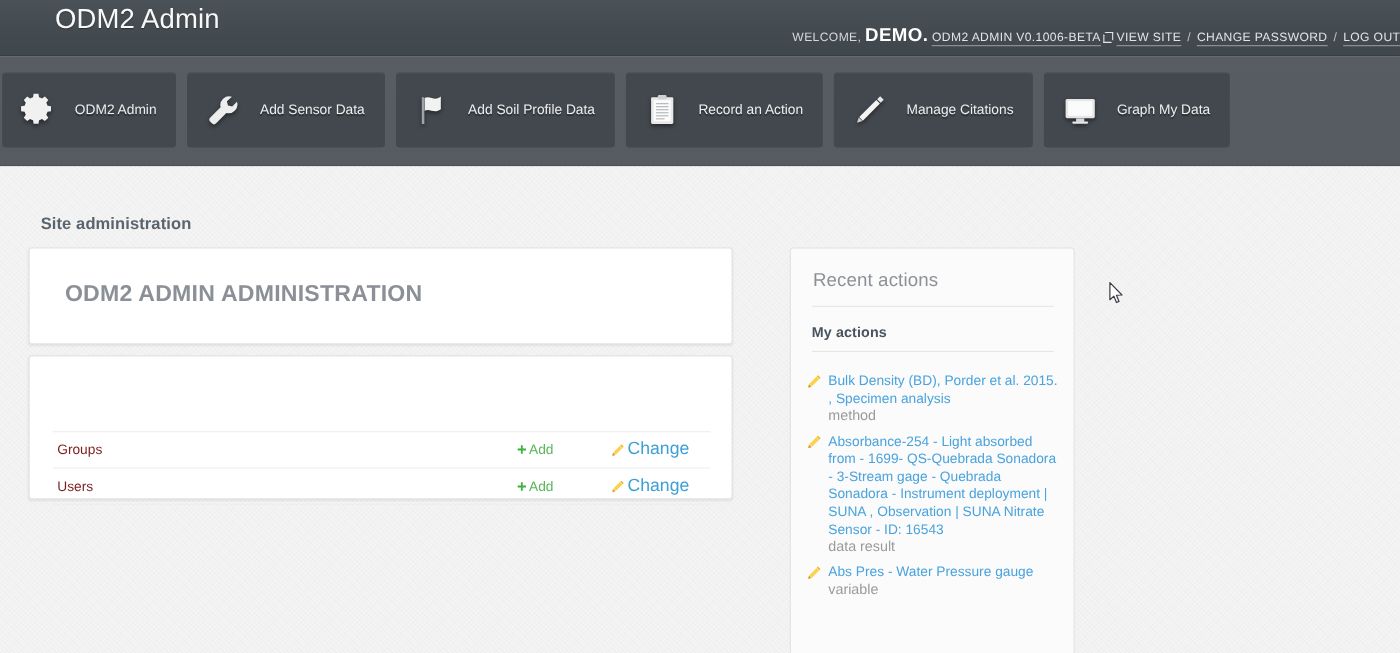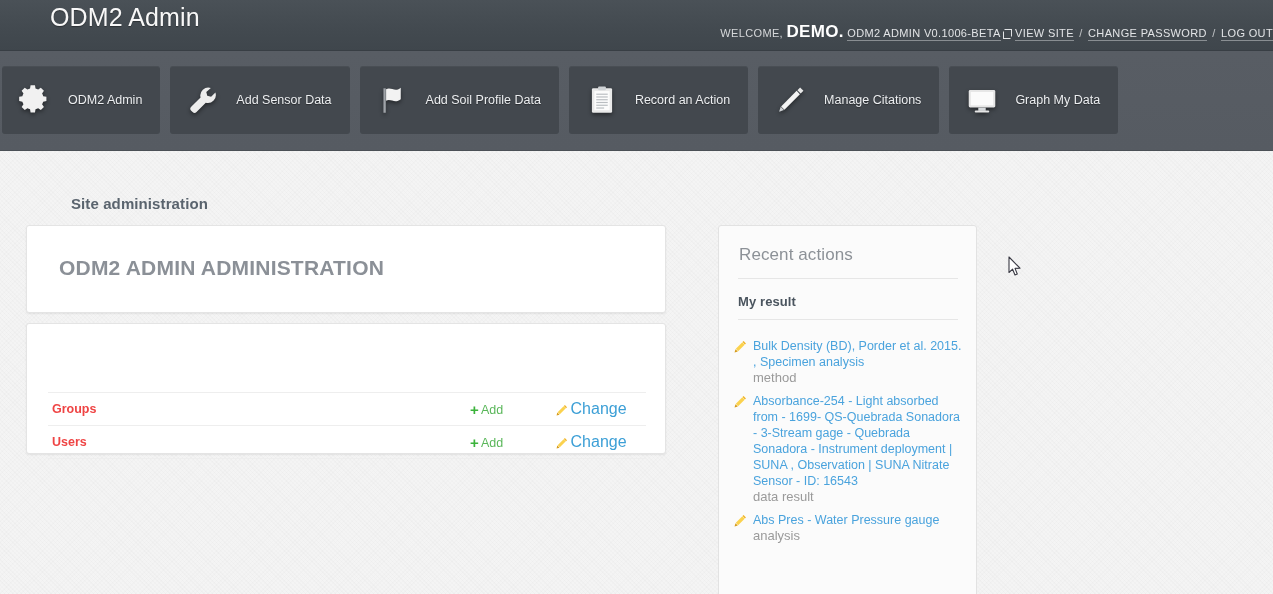--- a/index.html
+++ b/index.html
@@ -140,21 +140,20 @@
     width: 1273px; height: 443px;
   }
 
   .page-title {
     position: absolute;
     left: 37px; top: 44px;
     font-size: 15px;
     font-weight: bold;
     color: #5a646e;
     letter-spacing: 0.1px;
-    margin-left: 34px;
   }
 
   
   .module {
     position: absolute;
     background: #ffffff;
     border: 1px solid #e4e4e4;
     border-radius: 3px;
     box-shadow: 0 1px 2px rgba(0,0,0,0.07);
   }
@@ -191,22 +190,22 @@
   }
   .model-table tr { border-top: 1px solid #eeeeee; }
   .model-table tr:last-child { border-bottom: 1px solid #eeeeee; }
   .model-table th, .model-table td {
     padding: 7px 6px 7px 0;
     font-size: 12.5px;
     text-align: left;
     vertical-align: middle;
   }
   .model-table th {
-    font-weight: bold;
-    color: #ef4444;
+    font-weight: normal;
+    color: #7f1d1d;
     padding-left: 4px;
     width: 420px;
   }
   .model-table td.col-add { width: 85px; }
   .model-table td.col-change { width: 90px; }
 
   .link-add {
     color: #5ab75a;
     font-size: 12.5px;
     text-decoration: none;
@@ -445,21 +444,21 @@
                   </svg></span><span>Change</span></a>
           </td>
         </tr>
       </tbody>
     </table>
   </div>
 
   <div class="sidebar">
     <h2>Recent actions</h2>
     <div class="rule"></div>
-    <h3>My result</h3>
+    <h3>My actions</h3>
     <div class="rule2"></div>
 
     <ul class="actionlist">
       <li>
         <span class="li-pencil">
             <svg viewBox="0 0 16 16">
               <path fill="#f0b323" d="M11.8 1.3l2.9 2.9-1.3 1.3-2.9-2.9z"></path>
               <path fill="#fbd24e" d="M10.2 2.9l2.9 2.9-8 8-2.9-2.9z"></path>
               <path fill="#d69b1b" d="M1.8 11.3l2.9 2.9-4 1.1z"></path>
             </svg>
@@ -480,21 +479,21 @@
       </li>
       <li>
         <span class="li-pencil">
             <svg viewBox="0 0 16 16">
               <path fill="#f0b323" d="M11.8 1.3l2.9 2.9-1.3 1.3-2.9-2.9z"></path>
               <path fill="#fbd24e" d="M10.2 2.9l2.9 2.9-8 8-2.9-2.9z"></path>
               <path fill="#d69b1b" d="M1.8 11.3l2.9 2.9-4 1.1z"></path>
             </svg>
           </span>
         <a href="#">Abs Pres - Water Pressure gauge</a>
-        <span class="li-type">analysis</span>
+        <span class="li-type">variable</span>
       </li>
     </ul>
   </div>
 
 </div>
 
 <div class="cursor">
   <svg width="14" height="21" viewBox="0 0 14 21">
     <path d="M1 1 L1 16.5 L4.6 13.2 L7 19 L9.3 18 L7 12.4 L12 12.2 Z" fill="#ffffff" stroke="#3a3a44" stroke-width="1.1" stroke-linejoin="round"></path>
   </svg>

